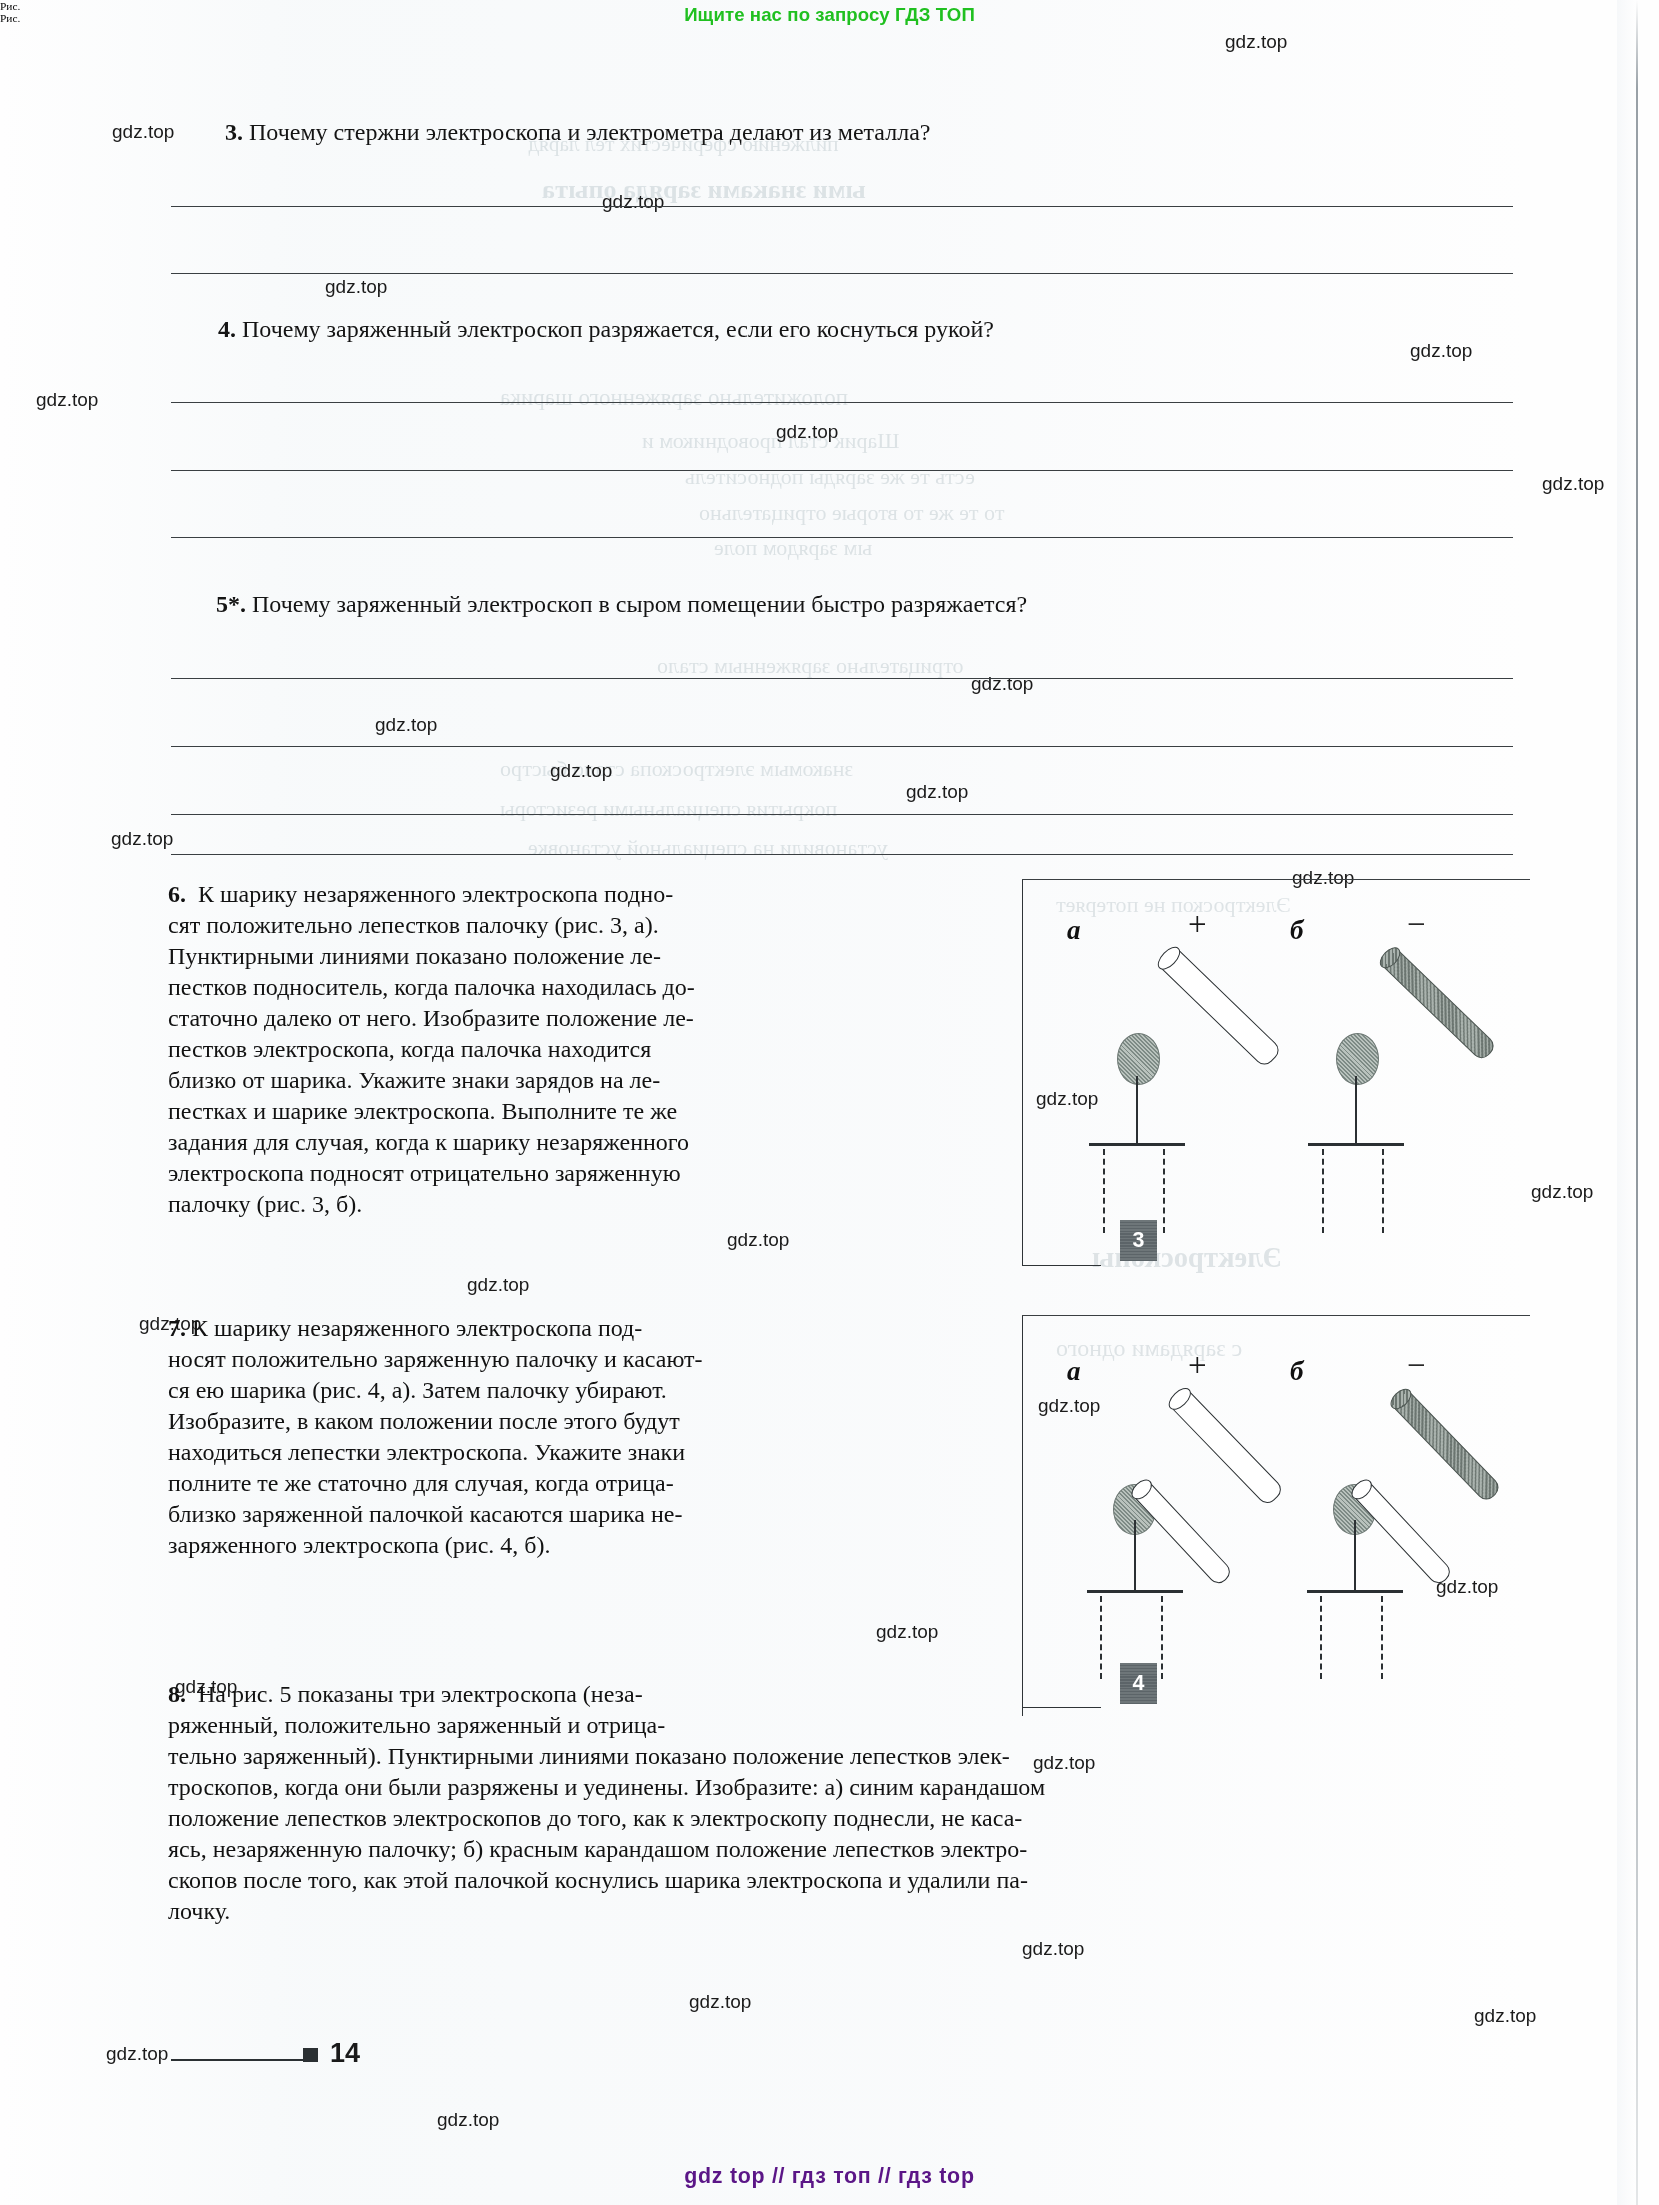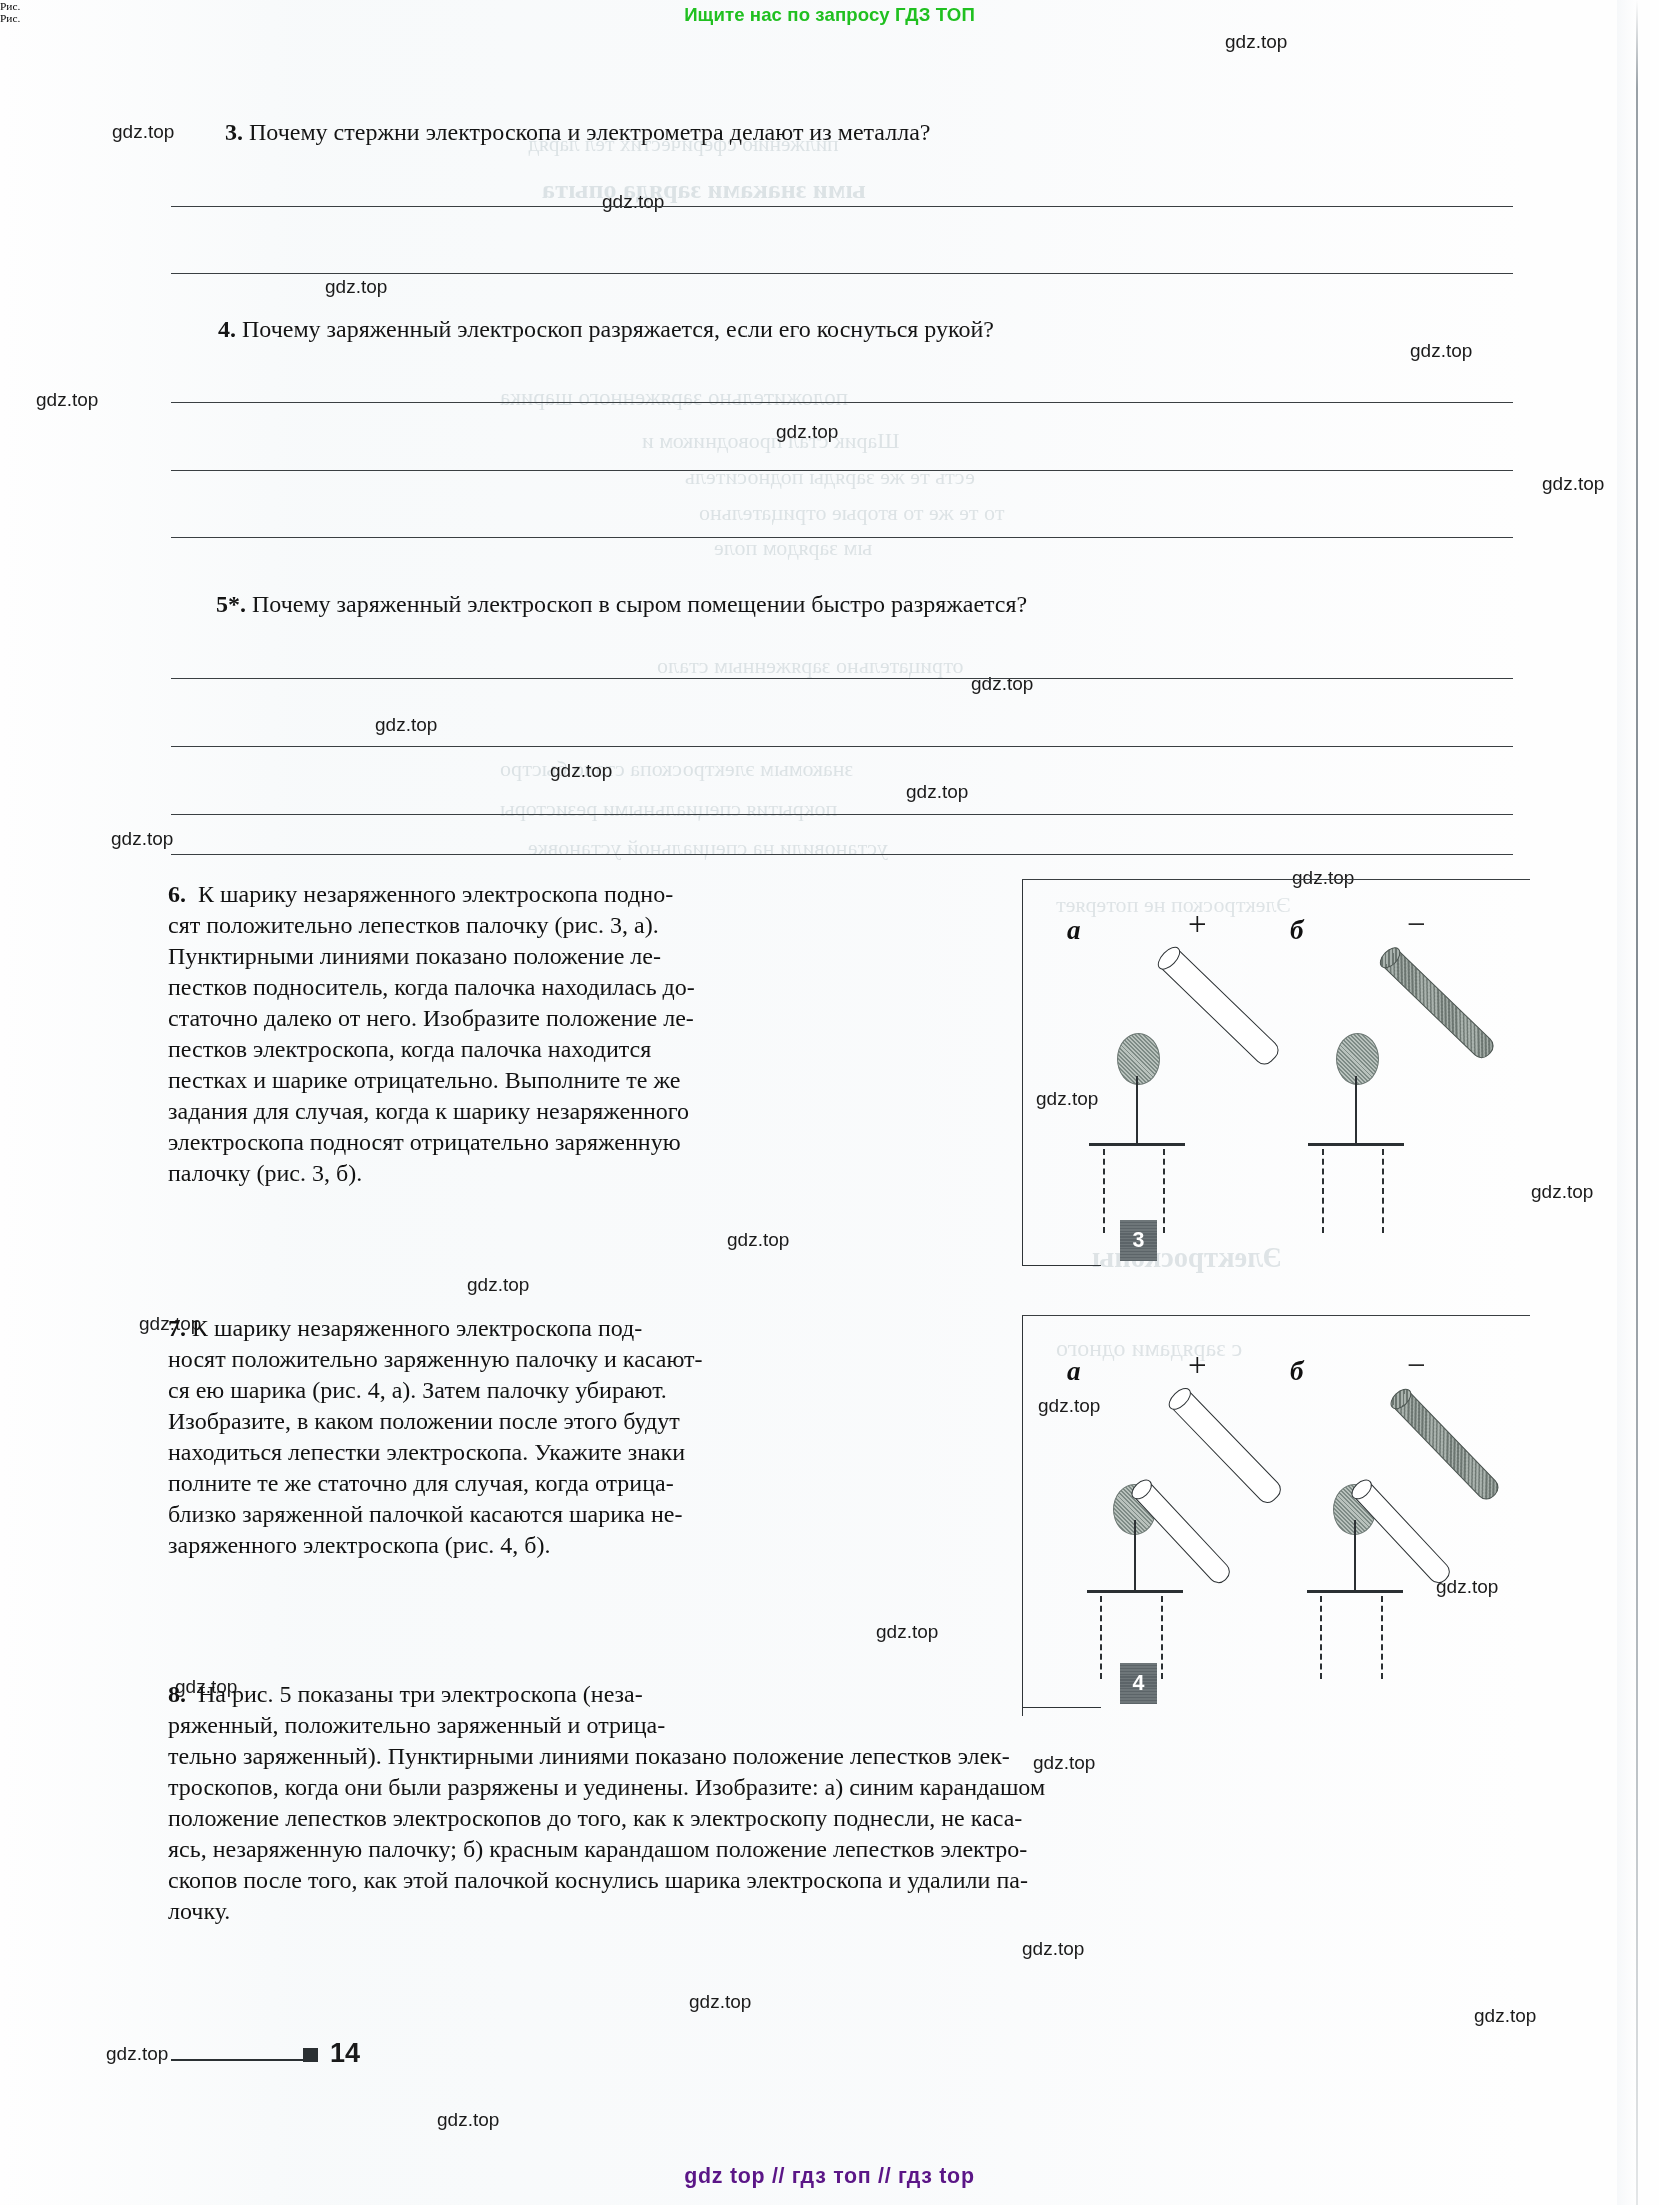--- a/index.html
+++ b/index.html
@@ -221,21 +221,22 @@
 <div class="rule" style="left:171px;top:814px;width:1342px;"></div>
 <div class="rule" style="left:171px;top:854px;width:1342px;"></div>
 
 <div class="para" style="left:168px;top:879px;width:810px;">
   <span class="ln"><b>6.</b>&nbsp;&nbsp;<span>К шарику незаряженного электроскопа подно-</span></span>
   <span class="ln">сят положительно лепестков палочку (рис. 3, а).</span>
   <span class="ln">Пунктирными линиями показано положение ле-</span>
   <span class="ln">пестков подноситель, когда палочка находилась до-</span>
   <span class="ln">статочно далеко от него. Изобразите положение ле-</span>
   <span class="ln">пестков электроскопа, когда палочка находится</span>
-  <span class="ln">пестках и шарике отрицательно. Выполните те же</span>
+  <span class="ln">близко от шарика. Укажите знаки зарядов на ле-</span>
+  <span class="ln">пестках и шарике электроскопа. Выполните те же</span>
   <span class="ln">задания для случая, когда к шарику незаряженного</span>
   <span class="ln">электроскопа подносят отрицательно заряженную</span>
   <span class="ln">палочку (рис. 3, б).</span>
 </div>
 
 <div class="figbox" style="left:1022px;top:879px;width:507px;height:385px;border-right:none;border-bottom:none;"></div>
 <div class="rule" style="left:1022px;top:879px;width:508px;"></div>
 
 <div class="lbl-ab" style="left:1067px;top:915px;">а</div>
 <div class="sign" style="left:1188px;top:908px;">+</div>

